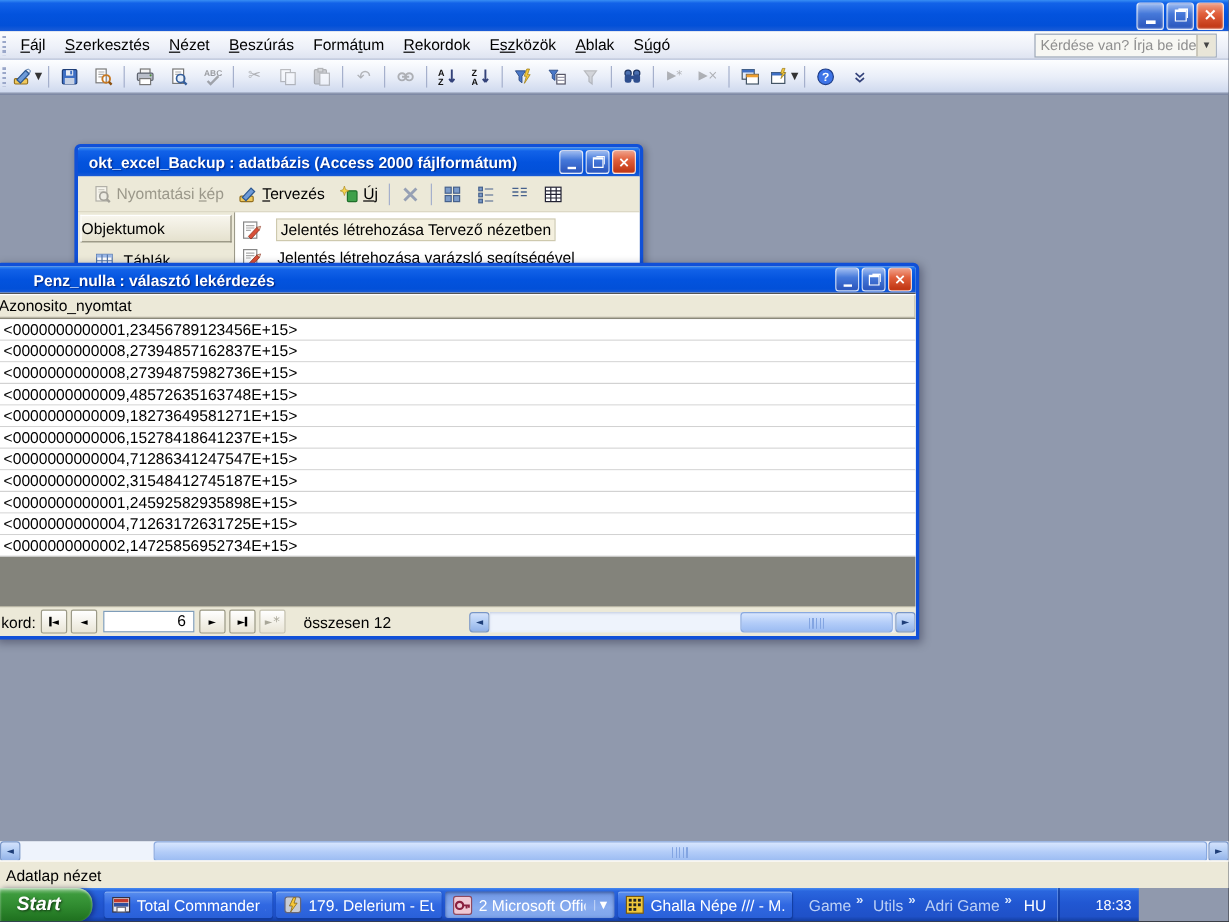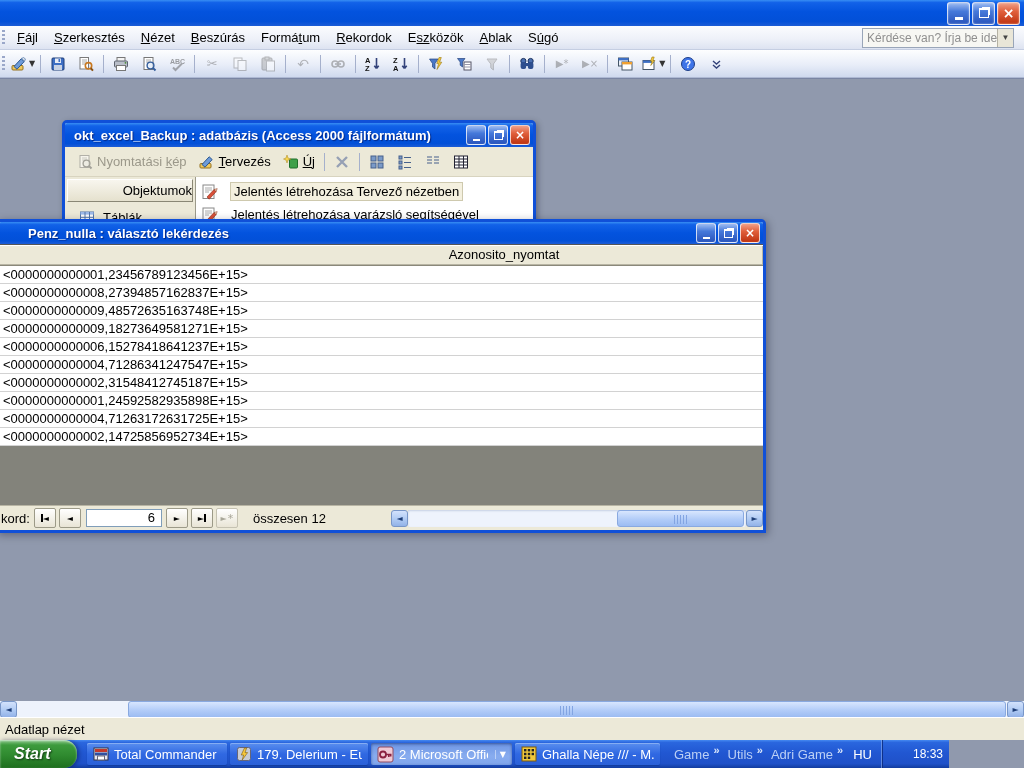--- a/index.html
+++ b/index.html
@@ -66,35 +66,35 @@
   .cbtn.close{background:linear-gradient(180deg,#F0A088 0%,#E1603C 40%,#C33A17 90%);}
   .cbtn .gmin{width:7px;height:2px;margin-top:9px;}
   .cbtn .grest{width:7px;height:6px;border-width:1px;border-top-width:2px;}
   .cbtn .gx{font-size:12px;}
   #db-toolbar{height:29px;display:flex;align-items:center;padding-left:6px;background:#ECE9D8;border-bottom:1px solid #D8D4C0;}
   .dbbtn{display:flex;align-items:center;gap:4px;padding:2px 5px;border:1px solid transparent;border-radius:2px;white-space:nowrap;text-align:center;}
   .dbbtn.dis{color:#9B988A;}
   .dbbtn.dis .ic{filter:grayscale(1) opacity(.5);}
   #db-body{display:flex;height:calc(100% - 53px);}
   #db-left{width:131px;background:#ECE9D8;border-right:1px solid #9C9A8A;padding:2px 2px 0 2px;box-sizing:border-box;}
-  #db-objheader{height:21px;display:flex;align-items:center;justify-content:flex-end;
+  #db-objheader{height:21px;display:flex;align-items:center;justify-content:flex-start;
     background:linear-gradient(180deg,#F8F6EE,#E5E1CE);border:1px solid;border-color:#FFFFFF #8A8775 #8A8775 #FFFFFF;}
   .db-obj{height:24px;display:flex;align-items:center;gap:8px;padding-left:12px;margin-top:3px;}
   #db-list{flex:1;background:#fff;padding:3px 2px;overflow:hidden;}
   .db-item{height:23px;display:flex;align-items:center;gap:12px;padding-left:3px;white-space:nowrap;}
   .db-item.sel .lab{background:#F4F0DF;outline:1px solid #CEC9AE;padding:1px 3px;}
 
   
   #qwin{left:-4px;top:140px;width:770px;height:314px;border:3px solid #1050D8;border-radius:5px 5px 0 0;
     background:#ECE9D8;box-shadow:2px 2px 8px rgba(0,0,30,.35);display:flex;flex-direction:column;box-sizing:border-box;}
   #qwin .ctitle{height:22px;flex:0 0 22px;}
   #q-content{flex:1;display:flex;flex-direction:column;background:#fff;border-top:1px solid #555;overflow:hidden;}
   #q-header{flex:0 0 20px;background:#ECE9D8;border-bottom:1px solid #8A887A;
     box-shadow:inset 1px 1px 0 #FFFFFF, inset -1px -1px 0 #B8B5A4;overflow:hidden;}
-  #q-header .hd{width:1010px;text-align:center;line-height:19px;color:#000;}
+  #q-header .hd{width:1010px;line-height:19px;color:#000;}
   .q-row{flex:0 0 18px;line-height:17px;border-bottom:1px solid #D2D2D2;padding-left:4px;color:#000;
     white-space:nowrap;overflow:hidden;background:#fff;box-sizing:border-box;}
   #q-gray{flex:1;background:#83837B;}
   #q-nav{flex:0 0 24px;background:#ECE9D8;border-top:1px solid #B8B5A4;display:flex;align-items:center;padding-left:2px;}
   #q-nav .navlab{margin-right:4px;white-space:nowrap;}
   .nbtn{width:20px;height:18px;margin-right:3px;border:1px solid #9C9A88;border-radius:2px;
     background:linear-gradient(180deg,#FFFFFF,#E9E5D6);display:flex;align-items:center;justify-content:center;
     font-family:"DejaVu Sans",sans-serif;font-size:8px;color:#000;}
   .nbtn .bar{width:2px;height:8px;background:#000;}
   .nbtn.dis{color:#A8A698;border-color:#C5C2B2;}
@@ -559,20 +559,21 @@
             </div>
         </div>
       </div>
       <div id="q-content">
         <div id="q-header">
           <div class="hd">Azonosito_nyomtat</div>
         </div>
         <div id="q-rows" style="display:flex;flex-direction:column;">
             <div class="q-row">&lt;0000000000001,23456789123456E+15&gt;</div>
             <div class="q-row">&lt;0000000000008,27394857162837E+15&gt;</div>
+            <div class="q-row">&lt;0000000000008,27394875982736E+15&gt;</div>
             <div class="q-row">&lt;0000000000009,48572635163748E+15&gt;</div>
             <div class="q-row">&lt;0000000000009,18273649581271E+15&gt;</div>
             <div class="q-row">&lt;0000000000006,15278418641237E+15&gt;</div>
             <div class="q-row">&lt;0000000000004,71286341247547E+15&gt;</div>
             <div class="q-row">&lt;0000000000002,31548412745187E+15&gt;</div>
             <div class="q-row">&lt;0000000000001,24592582935898E+15&gt;</div>
             <div class="q-row">&lt;0000000000004,71263172631725E+15&gt;</div>
             <div class="q-row">&lt;0000000000002,14725856952734E+15&gt;</div>
           </div>
         <div id="q-gray"></div>

